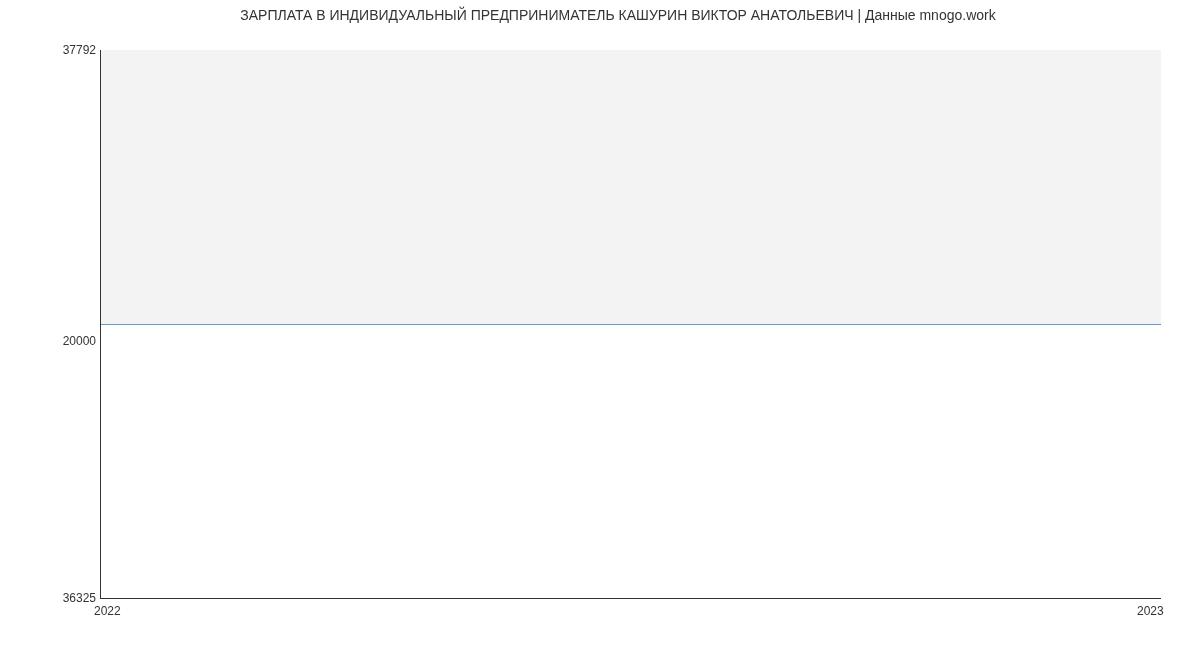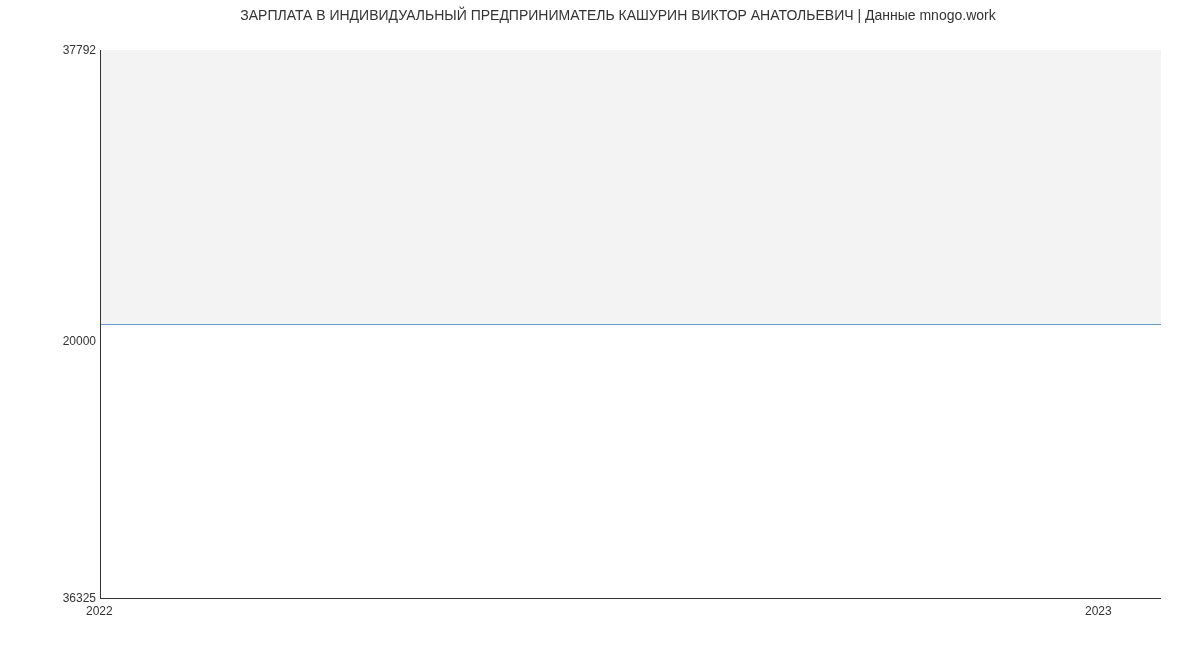--- a/index.html
+++ b/index.html
@@ -19,15 +19,15 @@
 
   <div class="plot-area">
     <div class="shade"></div>
     <div class="series-line" id="series-line" style="top: 274px;"></div>
   </div>
 
   <div class="ytick" id="ytick-0" style="top: 598px;">36325</div>
   <div class="ytick" id="ytick-1" style="top: 324px; margin-top: 17px;">20000</div>
   <div class="ytick" id="ytick-2" style="top: 50px;">37792</div>
 
-  <div class="xtick" id="xtick-0" style="left: 86px;">2022</div>
-  <div class="xtick" id="xtick-1" style="left: 1085px; text-align: right;">2023</div>
+  <div class="xtick" id="xtick-0" style="left: 94px;">2022</div>
+  <div class="xtick" id="xtick-1" style="left: 1137px; text-align: right;">2023</div>
 </div>
 
 </body></html>

